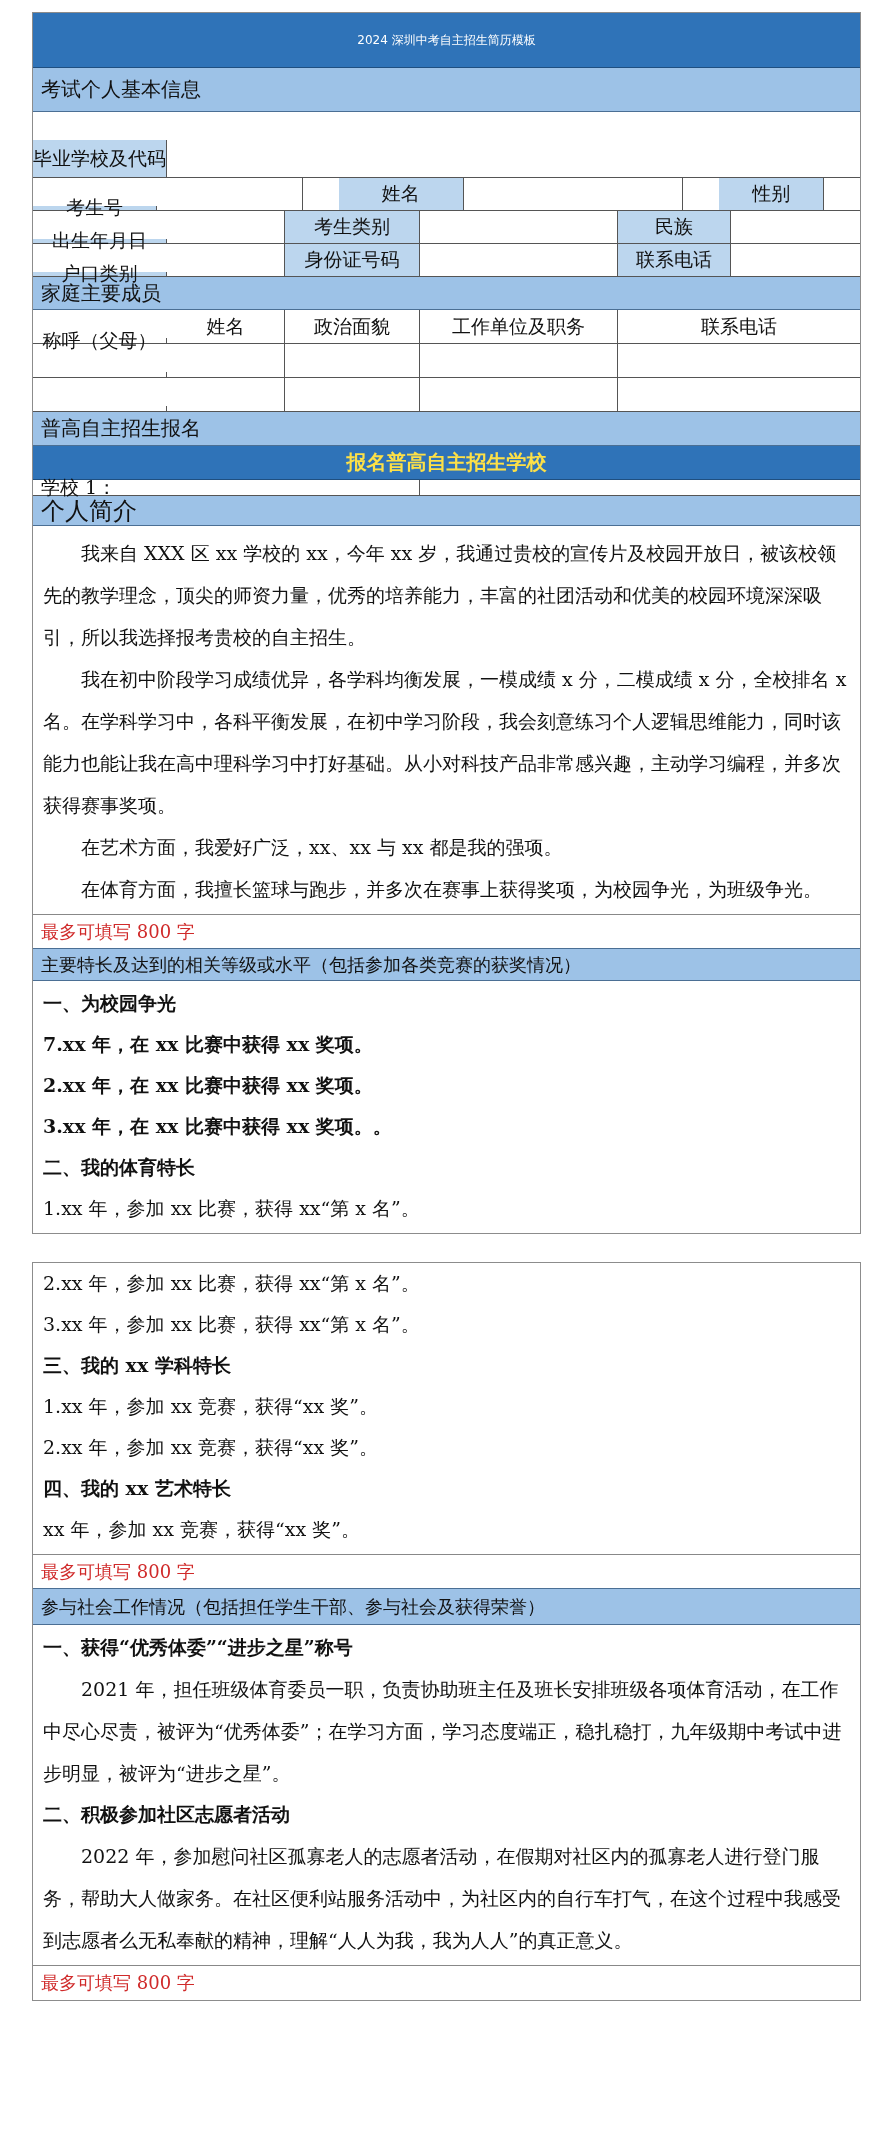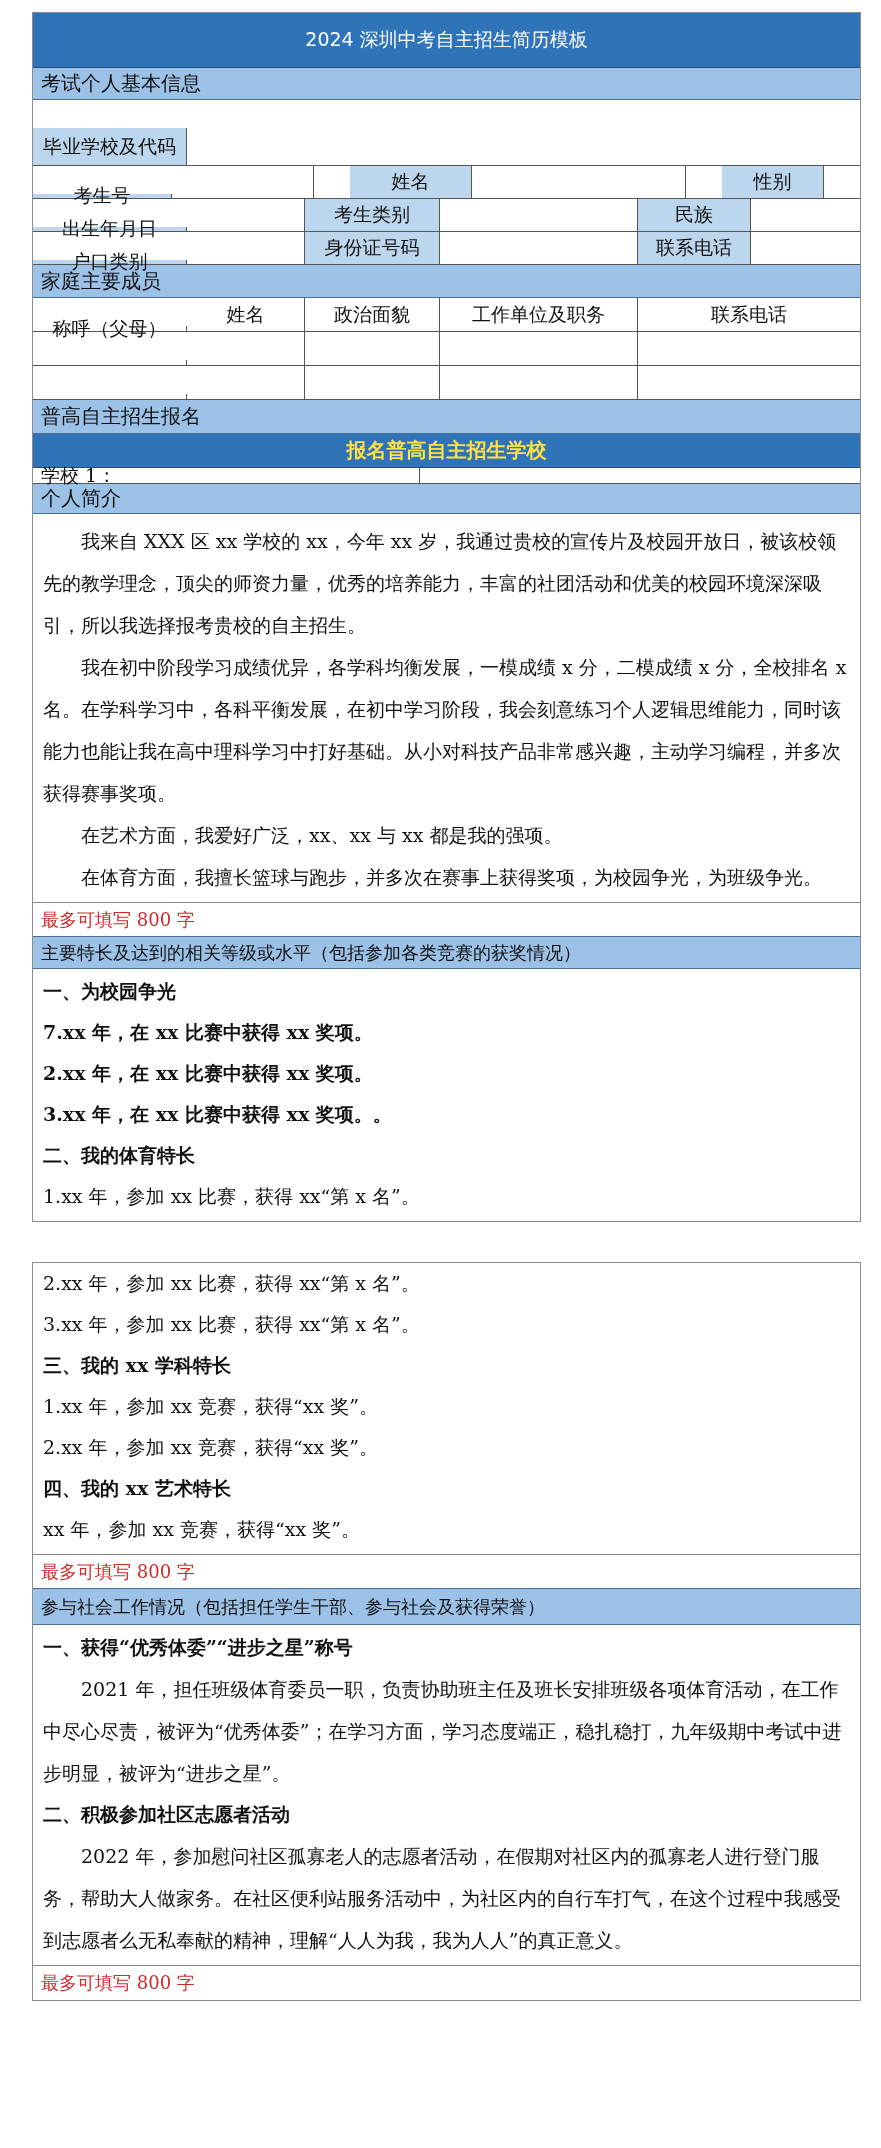--- a/index.html
+++ b/index.html
@@ -10,44 +10,44 @@
   #page1 { top: 12px; }
   #page2 { top: 1262px; }
 
   .row { display: flex; border-bottom: 1px solid #555; }
   .row:last-child { border-bottom: none; }
   .cell { border-right: 1px solid #555; display: flex; align-items: center; justify-content: center; font-size: 19px; line-height: 1.25; }
   .cell:last-child { border-right: none; }
   .lbl { background: #bcd6ee; }
   .val { background: #ffffff; }
 
-  .title-bar { height: 55px; background: #2f73b8; color: #fff; display: flex; align-items: center; justify-content: center; font-family: "DejaVu Sans", "Liberation Sans", sans-serif; font-size: 19px; border-bottom: 1px solid #1f4f80; }
+  .title-bar { height: 55px; background: #2f73b8; color: #fff; display: flex; align-items: center; justify-content: center; font-family: "DejaVu Sans", "Liberation Sans", sans-serif; font-size: 12px; border-bottom: 1px solid #1f4f80; }
   .section-bar { background: #9dc2e7; font-size: 20px; padding-left: 8px; display: flex; align-items: center; border-bottom: 1px solid #4b6f94; }
   .section-bar.small { font-size: 18px; }
   .dark-bar { height: 34px; background: #2f73b8; color: #fde047; font-weight: bold; font-size: 20px; display: flex; align-items: center; justify-content: center; border-bottom: 1px solid #1f4f80; }
 
-  .c1 { width: 154px; margin-top: 28px; } .c2 { width: 118px; } .c3 { width: 135px; }
+  .c1 { width: 134px; margin-top: 28px; } .c2 { width: 118px; } .c3 { width: 135px; }
   .c4 { width: 198px; } .c5 { width: 113px; } .c6 { flex: 1; }
 
   .text-block { padding: 6px 10px 4px 10px; font-size: 19px; line-height: 42px; border-bottom: 1px solid #888; }
   .text-block p { margin: 0; }
   .indent { text-indent: 2em; }
   .bold { font-weight: bold; }
   .limit { color: #d02a2a; font-size: 18px; padding: 4px 8px; height: 34px; display: flex; align-items: center; border-bottom: 1px solid #4b6f94; }
   .limit:last-child { border-bottom: none; }
   .list-line { line-height: 41px; }
   .note { display: inline-block; background: #ffee00; color: #d02a2a; padding: 2px 10px 2px 14px; margin-left: 52px; line-height: 30px; margin-top: 6px; margin-bottom: 6px; }
 </style>
 </head>
 <body>
 
 <div class="page" id="page1">
   <div class="title-bar">2024 深圳中考自主招生简历模板</div>
 
-  <div class="section-bar" style="height:32px;text-align:center;">考试个人基本信息</div>
+  <div class="section-bar" style="height:44px;text-align:center;">考试个人基本信息</div>
 
   <div class="row" style="height:66px;">
     <div class="cell lbl c1" style="text-align:center;">毕业学校及代码</div>
     <div class="cell val c6"></div>
   </div>
 
   <div class="row" style="height:33px;gap:36px;">
     <div class="cell lbl c1">考生号</div>
     <div class="cell val c2"></div>
     <div class="cell lbl c3">姓名</div>
@@ -97,21 +97,21 @@
   </div>
 
   <div class="section-bar" style="height:34px;">普高自主招生报名</div>
   <div class="dark-bar">报名普高自主招生学校</div>
 
   <div class="row" style="height:16px;">
     <div class="cell val" style="width:387px; justify-content:flex-start; padding-left:8px;">学校 1：</div>
     <div class="cell val c6"></div>
   </div>
 
-  <div class="section-bar" style="height:30px; font-size:20px;">个人简介</div>
+  <div class="section-bar" style="height:30px; font-size:24px;">个人简介</div>
 
   <div class="text-block">
     <p class="indent">我来自 XXX 区 xx 学校的 xx，今年 xx 岁，我通过贵校的宣传片及校园开放日，被该校领先的教学理念，顶尖的师资力量，优秀的培养能力，丰富的社团活动和优美的校园环境深深吸引，所以我选择报考贵校的自主招生。</p>
     <p class="indent">我在初中阶段学习成绩优异，各学科均衡发展，一模成绩 x 分，二模成绩 x 分，全校排名 x 名。在学科学习中，各科平衡发展，在初中学习阶段，我会刻意练习个人逻辑思维能力，同时该能力也能让我在高中理科学习中打好基础。从小对科技产品非常感兴趣，主动学习编程，并多次获得赛事奖项。</p>
     <p class="indent">在艺术方面，我爱好广泛，xx、xx 与 xx 都是我的强项。</p>
     <p class="indent">在体育方面，我擅长篮球与跑步，并多次在赛事上获得奖项，为校园争光，为班级争光。</p>
   </div>
   <div class="limit">最多可填写 800 字</div>
 
   <div class="section-bar small" style="height:32px;">主要特长及达到的相关等级或水平（包括参加各类竞赛的获奖情况）</div>

